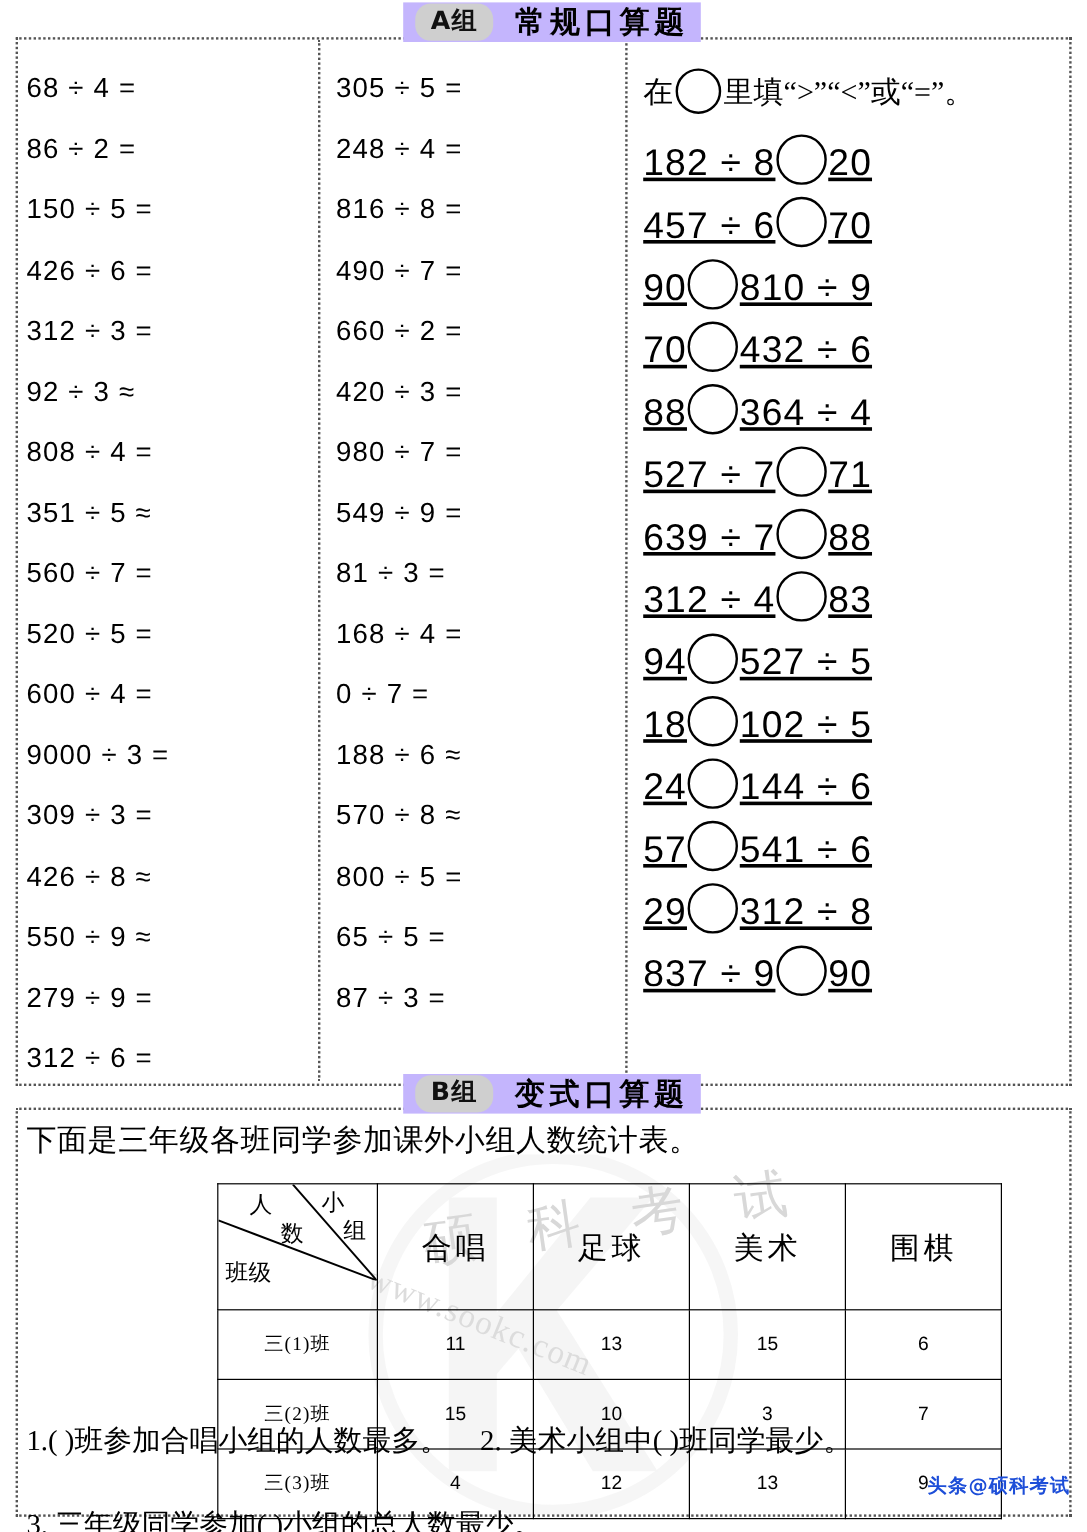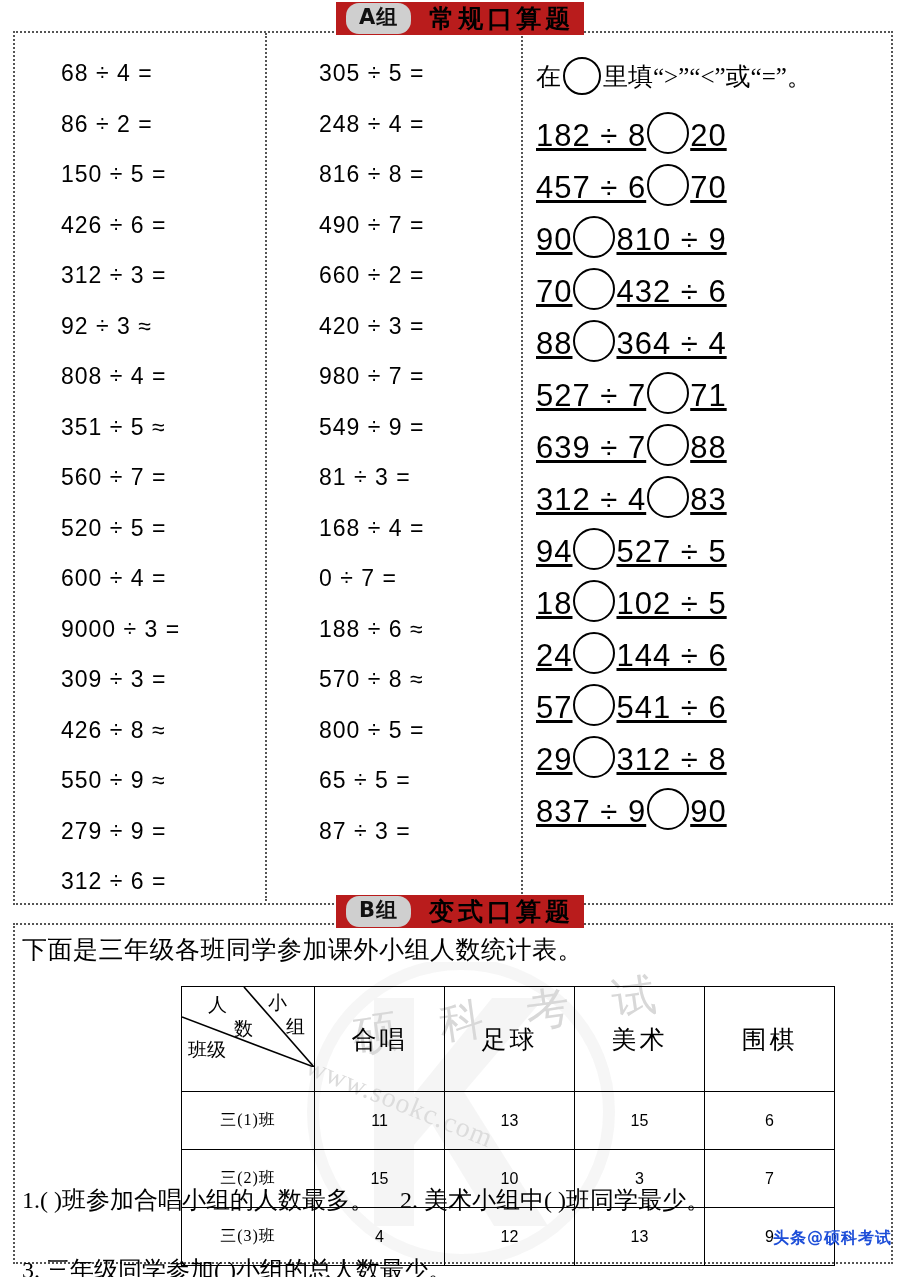--- a/index.html
+++ b/index.html
@@ -94,21 +94,21 @@
     border-left: 2px dotted #555;
     z-index: 3;
   }
 
   
   .sec-title {
     position: absolute;
     display: flex;
     align-items: center;
     gap: 18px;
-    background: #b91c1c;
+    background: #c4b5fd;
     padding: 0 10px;
     z-index: 5;
     white-space: nowrap;
   }
   .sec-title.a { left: 336px; top: 2px; }
   .sec-title.b { left: 336px; top: 895px; }
   .pill {
     background: #cfcfcf;
     border-radius: 13px;
     padding: 2px 13px 4px 13px;
@@ -124,21 +124,20 @@
     font-weight: bold;
     font-size: 25px;
     letter-spacing: 4px;
     color: #000;
   }
 
   
   .col {
     position: absolute;
     z-index: 4;
-    margin-left: 39px;
   }
   .col1 { left: 22px; top: 48px; width: 230px; }
   .col2 { left: 280px; top: 48px; width: 225px; }
   .prob {
     font-family: "Liberation Sans", sans-serif;
     font-size: 23px;
     height: 50.5px;
     line-height: 50.5px;
     white-space: nowrap;
     letter-spacing: 1px;
@@ -231,21 +230,21 @@
   .corner svg { position: absolute; left: 0; top: 0; }
   .corner .lbl {
     position: absolute;
     font-size: 19px;
     line-height: 1;
   }
   .corner .l-ren  { left: 26px;  top: 8px;  }
   .corner .l-shu  { left: 52px;  top: 32px; }
   .corner .l-xiao { left: 86px;  top: 6px;  }
   .corner .l-zu   { left: 104px; top: 30px; }
-  .corner .l-ban  { left: 6px;   top: 53px; }
+  .corner .l-ban  { left: 6px;   top: 65px; }
 
   .b-questions {
     position: absolute;
     left: 22px;
     top: 1184px;
     width: 860px;
     z-index: 4;
     font-family: "Liberation Serif", "DejaVu Serif", serif;
     font-size: 24px;
   }

